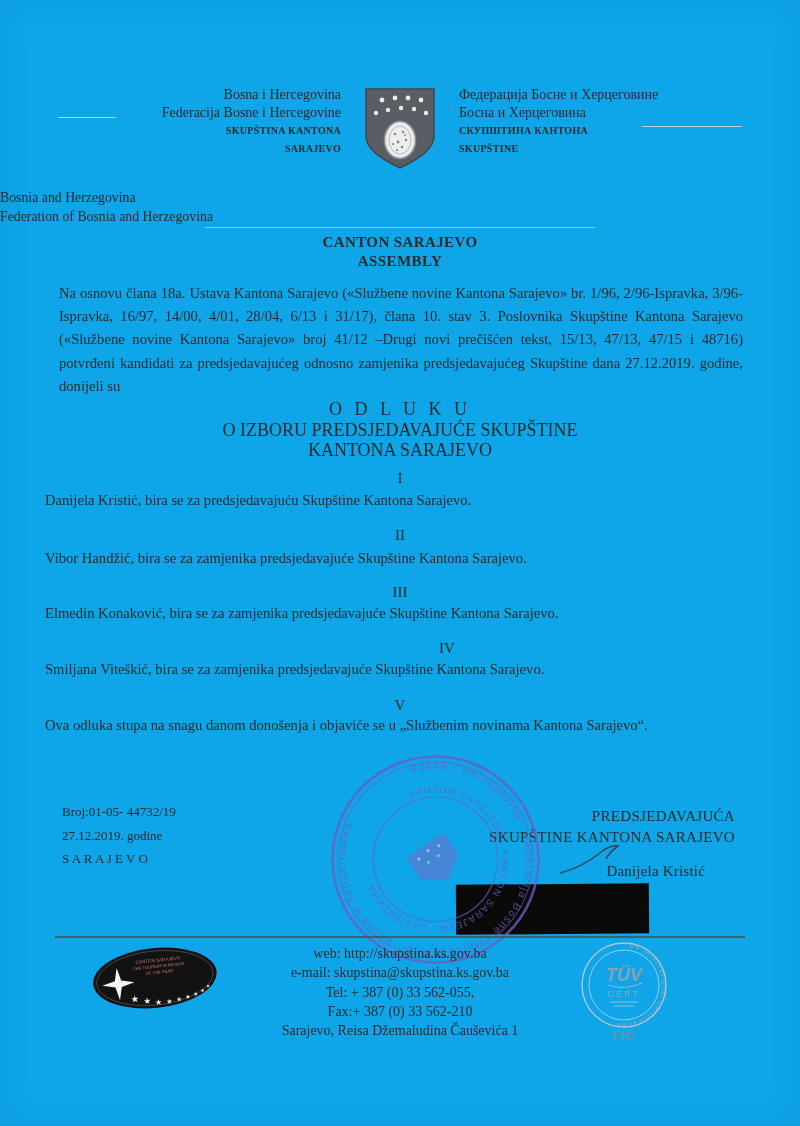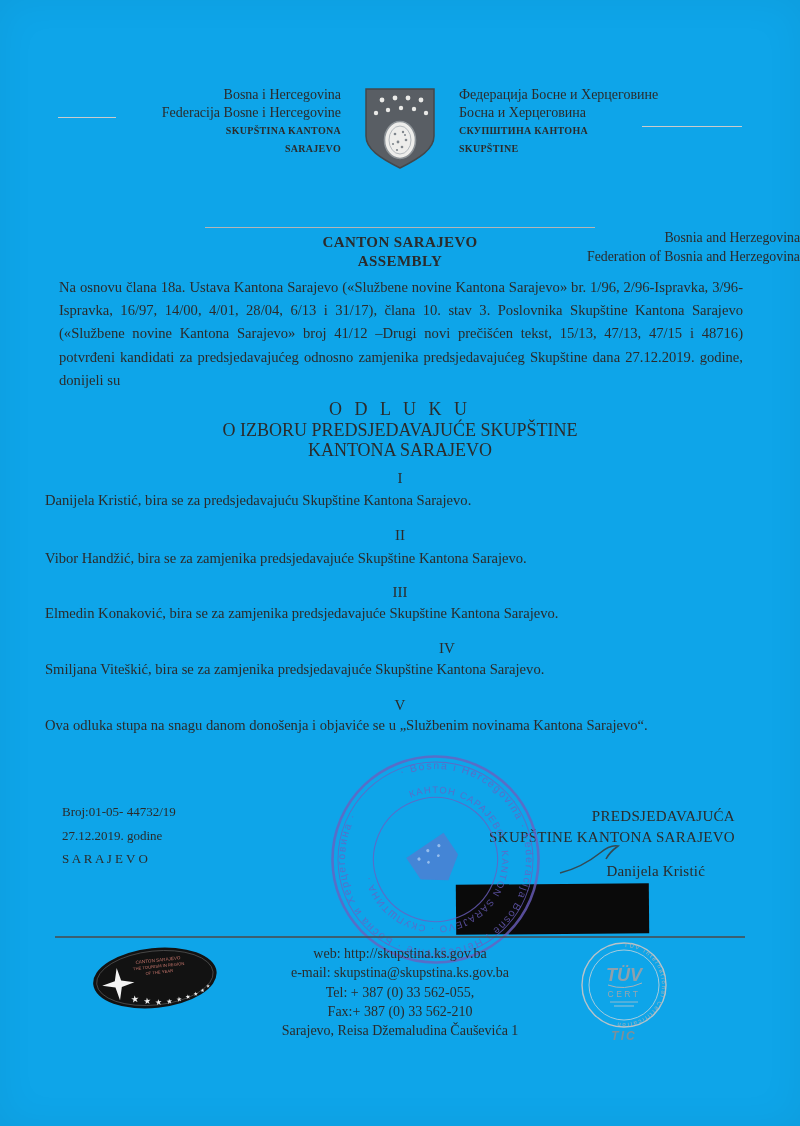--- a/index.html
+++ b/index.html
@@ -17,25 +17,25 @@
   .header-row{
     position:absolute;top:86px;left:60px;width:680px;
     display:flex;align-items:flex-start;
   }
   .h-left{flex:1;text-align:right;padding-right:16px;font-size:14px;line-height:18px;}
   .h-right{flex:1;text-align:left;padding-left:16px;font-size:14px;line-height:18px;}
   .h-left .b,.h-right .b{font-weight:bold;font-size:10px;letter-spacing:.3px;}
   .h-shield{width:86px;display:flex;justify-content:center;}
   .artifact{position:absolute;height:1px;background:#cbcbcb;}
   
-  .subhead1{position:absolute;top:189px;left:0;width:800px;text-align:right;font-size:13.8px;line-height:18.5px;margin-top:40px;}
+  .subhead1{position:absolute;top:189px;left:0;width:800px;text-align:left;font-size:13.8px;line-height:18.5px;}
   .divider{position:absolute;top:227px;left:205px;width:390px;height:1px;background:#b5b5b5;}
   .subhead2{position:absolute;top:233px;left:0;width:800px;text-align:center;font-weight:bold;font-size:15px;line-height:19px;letter-spacing:.4px;}
   
-  .preamble{position:absolute;top:276px;left:59px;width:684px;font-size:14.6px;line-height:23.2px;text-align:justify;}
+  .preamble{position:absolute;top:282px;left:59px;width:684px;font-size:14.6px;line-height:23.2px;text-align:justify;}
   .dtitle{position:absolute;top:399px;left:0;width:800px;text-align:center;font-size:18px;line-height:20.5px;}
   .dtitle .sp{letter-spacing:4px;}
   .numeral{position:absolute;left:0;width:800px;text-align:center;font-size:15px;}
   .art-text{position:absolute;left:45px;width:684px;font-size:14.6px;line-height:23.2px;}
   .just{text-align:justify;}
   
   .sig-left{position:absolute;top:800px;left:62px;font-size:13px;line-height:23.5px;}
   .sig-right{position:absolute;top:806px;left:395px;width:340px;text-align:right;font-size:15px;line-height:21px;letter-spacing:.3px;}
   .sig-name{margin-top:13px;margin-right:30px;letter-spacing:.2px;}
   .redaction{position:absolute;top:884px;left:456px;width:193px;height:50px;background:#0a0a0a;transform:rotate(-.5deg);}

